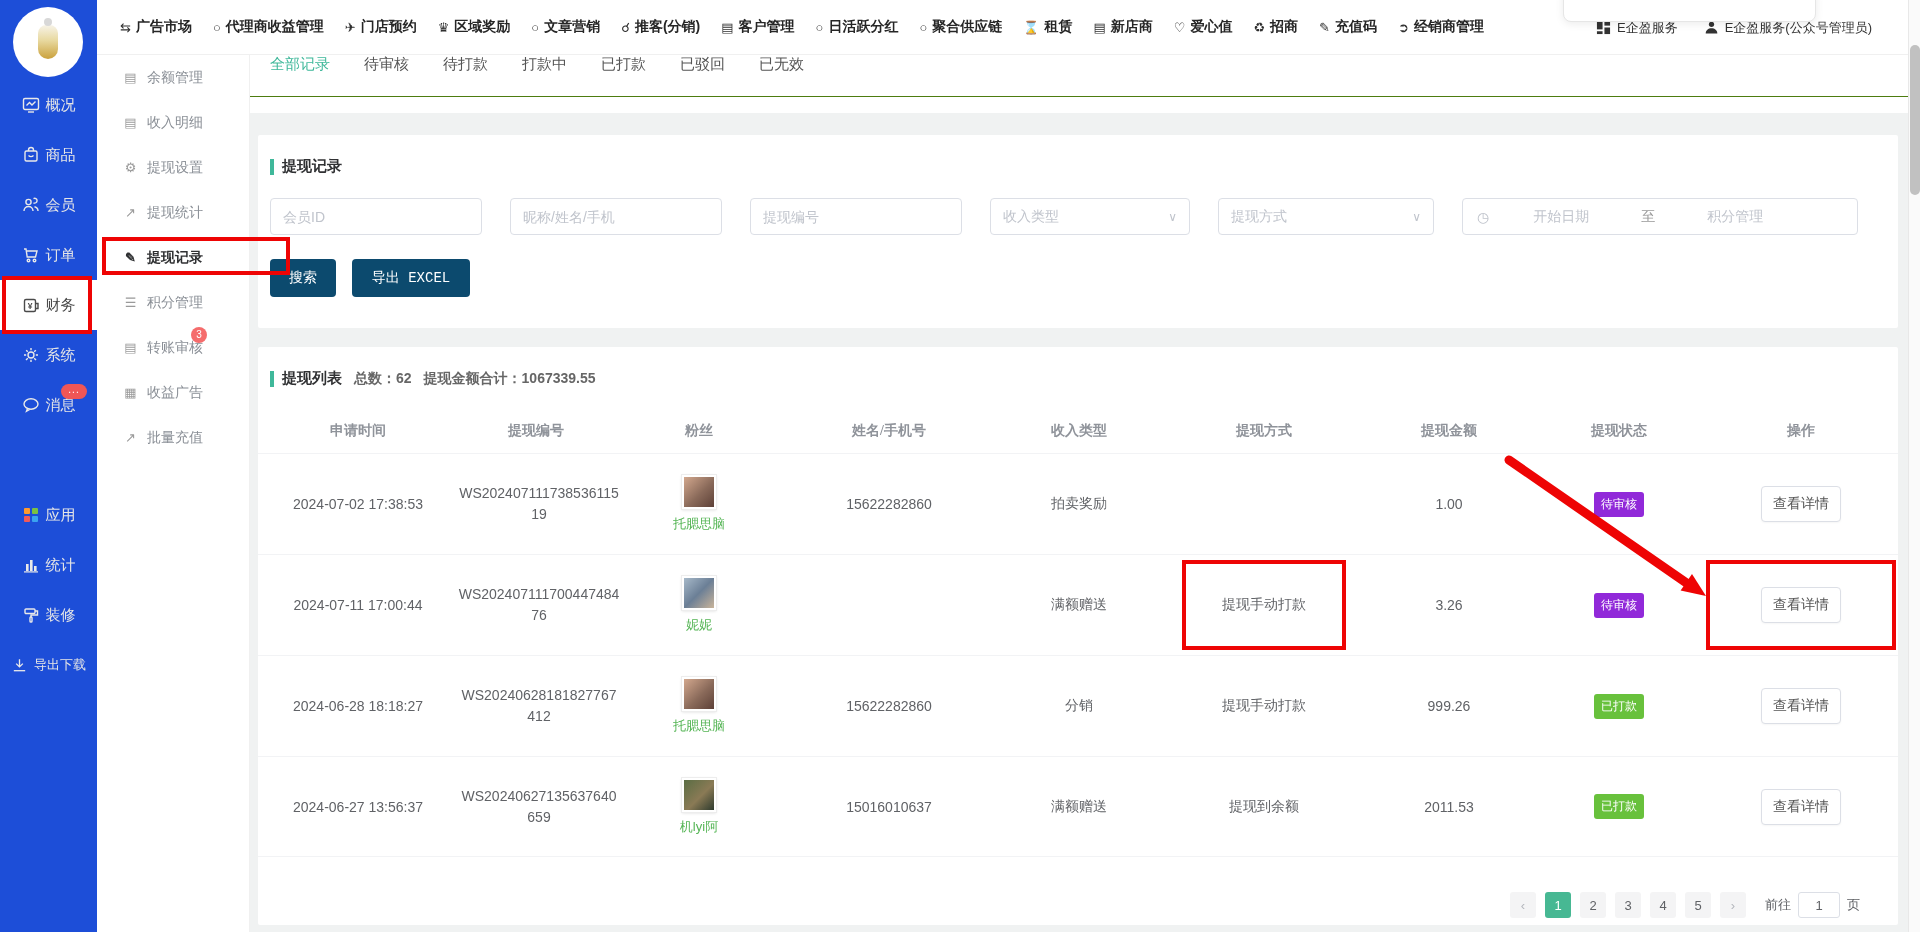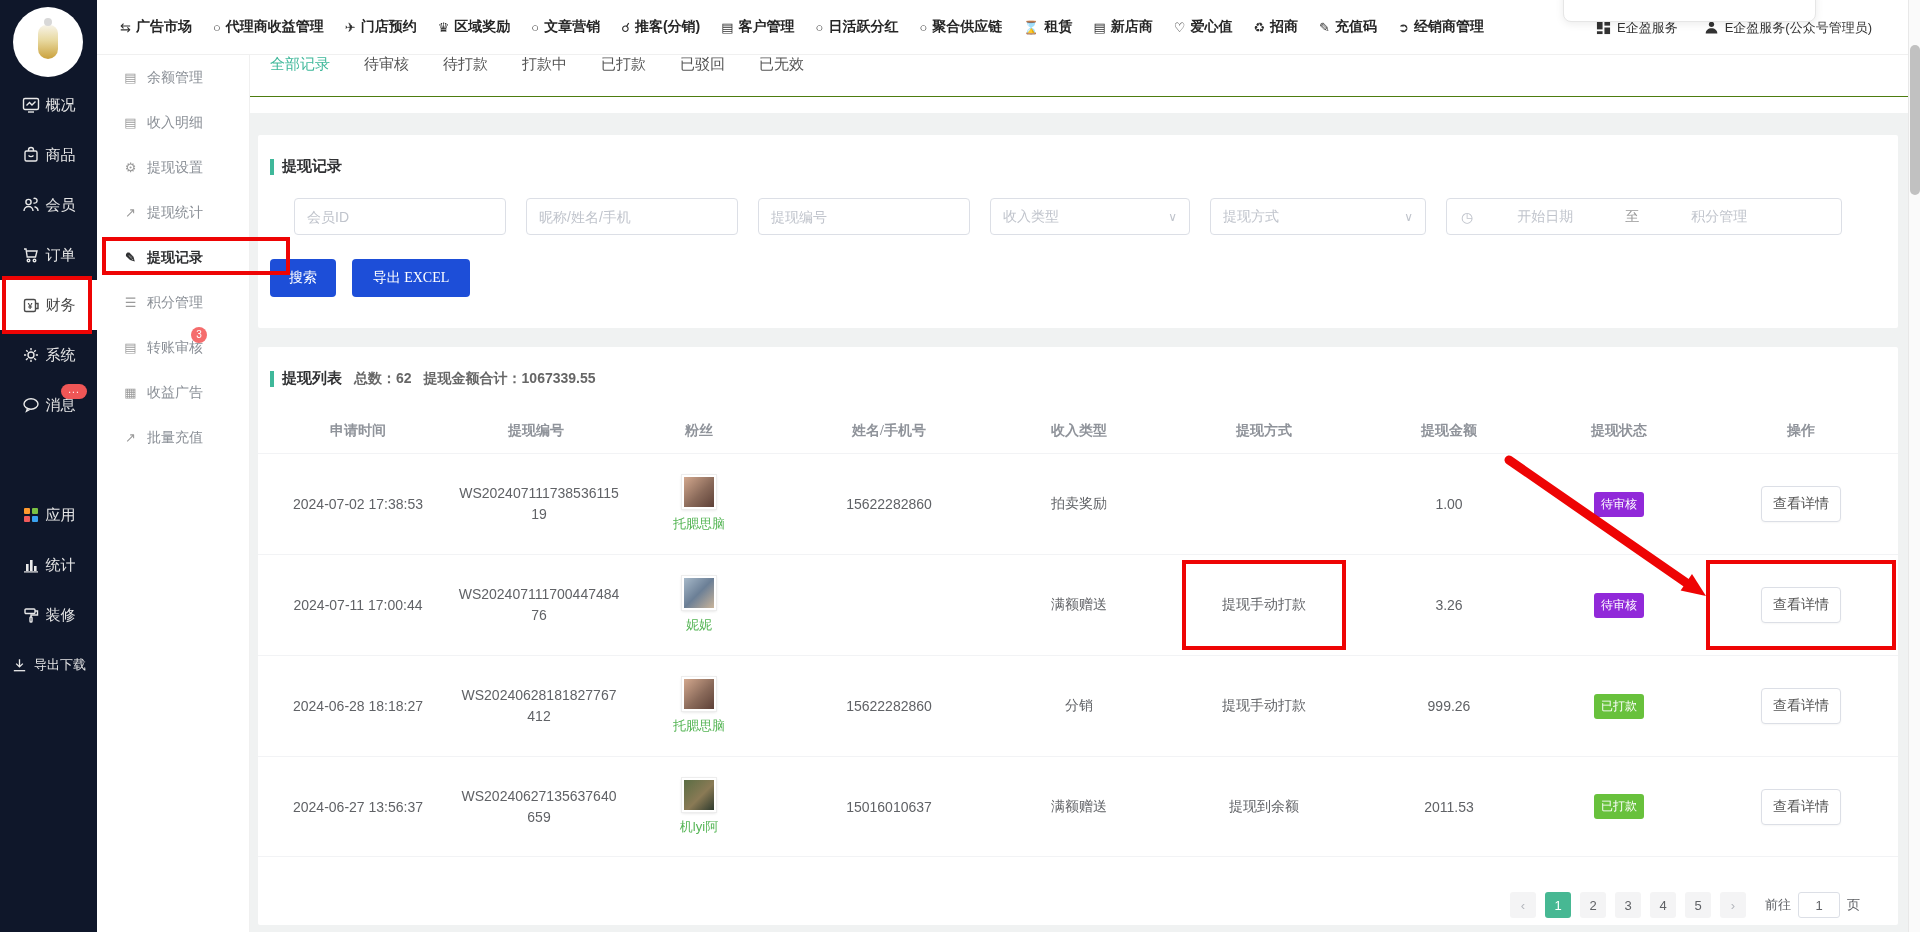--- a/index.html
+++ b/index.html
@@ -1,20 +1,20 @@
 <!DOCTYPE html>
 <html><head>
 <meta charset="utf-8">
 <style>
   * { margin:0; padding:0; box-sizing:border-box; }
   body { font-family:"Liberation Sans", sans-serif; background:#e8eaea; }
   .screen { position:relative; width:1920px; height:932px; overflow:hidden; background:#f0f2f2; }
 
   
-  .sidebar { position:absolute; left:0; top:0; width:97px; height:932px; background:#0f172a; z-index:20; }
+  .sidebar { position:absolute; left:0; top:0; width:97px; height:932px; background:#1d4ed8; z-index:20; }
   .logo { position:absolute; left:13px; top:7px; width:70px; height:70px; border-radius:50%; background:#fff; display:flex; align-items:center; justify-content:center; }
   .bottle { position:relative; width:20px; height:34px; background:linear-gradient(180deg,#f7f3e8 0%,#e8d9a0 45%,#caa13c 100%); border-radius:9px 9px 11px 11px; }
   .bottle:before { content:""; position:absolute; left:6px; top:-7px; width:8px; height:8px; background:#d8d8d8; border-radius:50%; }
   .side-group { position:absolute; left:0; width:97px; }
   .side-item { position:relative; height:50px; display:flex; align-items:center; justify-content:center; gap:6px; color:#e6e6e6; font-size:15px; cursor:pointer; }
   .side-item svg { flex:0 0 auto; }
   .side-item.active { background:#ffffff; color:#4a4a4a; }
   .msg-badge { position:absolute; top:4px; right:10px; width:26px; height:15px; background:#ef5656; color:#fff; border-radius:8px; font-size:10px; line-height:11px; text-align:center; letter-spacing:1px; }
 
   
@@ -42,31 +42,31 @@
 
   .card { position:absolute; background:#fff; border-radius:2px; }
   .filter-card { left:258px; top:135px; width:1640px; height:193px; }
   .list-card { left:258px; top:347px; width:1640px; height:578px; }
 
   .sec-title { display:flex; align-items:center; gap:8px; padding-left:12px; }
   .sec-bar { width:4px; height:16px; background:#3fb89a; }
   .sec-text { font-size:15px; font-weight:bold; color:#303133; }
   .sec-meta { font-size:14px; font-weight:bold; color:#666; margin-left:4px; }
 
-  .filter-row { position:absolute; left:12px; top:63px; display:flex; gap:20px;margin-left:24px; }
+  .filter-row { position:absolute; left:12px; top:63px; display:flex; gap:28px; }
   .f-input { width:212px; height:37px; border:1px solid #dcdfe6; border-radius:4px; font-size:14px; padding:0 12px; color:#606266; outline:none; font-family:"Liberation Sans",sans-serif; }
   .f-input::placeholder { color:#c0c4cc; }
   .f-select { position:relative; height:37px; border:1px solid #dcdfe6; border-radius:4px; display:flex; align-items:center; padding:0 12px; color:#c0c4cc; font-size:14px; cursor:pointer; }
   .f-select .chev { position:absolute; right:12px; color:#c0c4cc; font-size:12px; }
   .sel-income { width:200px; } .sel-method { width:216px; }
   .f-date { width:396px; height:37px; border:1px solid #dcdfe6; border-radius:4px; display:flex; align-items:center; color:#c0c4cc; font-size:14px; padding:0 14px; cursor:pointer; }
   .f-date .clock { font-size:14px; margin-right:44px; }
   .f-date .dstart { flex:0 0 auto; } .f-date .dsep { margin:0 52px; color:#999; } .f-date .dend { flex:0 0 auto; }
   .btn-row { position:absolute; left:12px; top:124px; display:flex; gap:16px; }
-  .btn { height:38px; background:#1d4ed8; color:#fff; border:none; border-radius:4px; font-size:14px; cursor:pointer; font-family:Liberation Serif, serif; }
+  .btn { height:38px; background:#0c4a6e; color:#fff; border:none; border-radius:4px; font-size:14px; cursor:pointer; font-family:Liberation Mono, monospace; }
   .btn-search { width:66px; } .btn-export { width:118px; }
 
   
   .list-title { position:absolute; left:0; top:22px; width:100%; }
   .cols { display:grid; grid-template-columns:200px 156px 170px 210px 170px 200px 170px 170px 194px; align-items:center; }
   .thead { position:absolute; left:0; top:62px; width:100%; height:44px; }
   .thead .th { text-align:center; font-size:14px; font-weight:600; color:#8f939a;font-family:Liberation Serif, serif; }
   .tbody { position:absolute; left:0; top:106px; width:100%; }
   .trow { height:101px; border-top:1px solid #f2f3f5; }
   .trow:last-child { border-bottom:1px solid #f2f3f5; }

